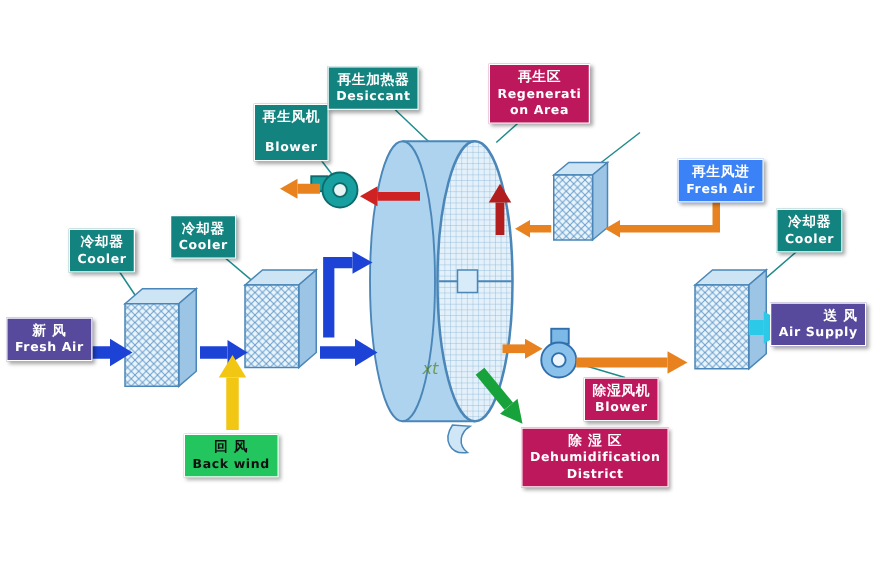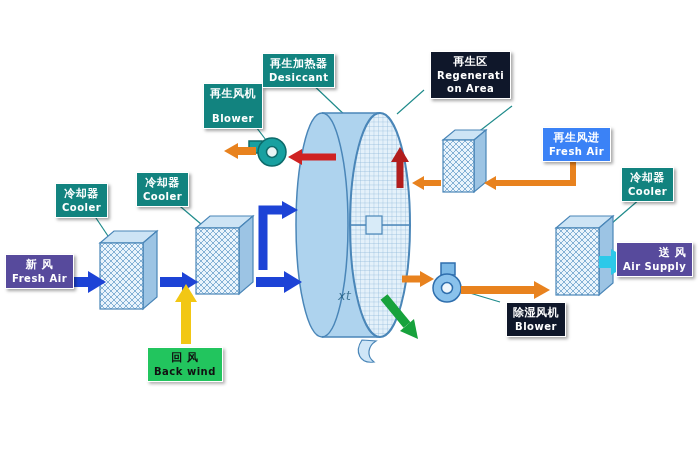--- a/index.html
+++ b/index.html
@@ -6,26 +6,26 @@
   .stage{position:relative;width:700px;height:451px;background:#fff;overflow:hidden;
          font-family:"DejaVu Sans","Liberation Sans",sans-serif;}
   .stage svg{position:absolute;left:0;top:0;z-index:1;}
   .label{position:absolute;z-index:3;display:flex;flex-direction:column;align-items:center;
          justify-content:center;padding:3px 6px;border:1px solid #fff;
          box-shadow:2px 2px 3px rgba(0,0,0,.35);
          font-weight:bold;font-size:10px;color:#fff;text-align:center;line-height:1.3;
          letter-spacing:.5px;white-space:nowrap;}
   .label .zh{font-size:11px;}
   .teal{background:#12837f;}
-  .green{background:#0f172a;margin-left:39px;}
+  .green{background:#be185d;}
   .purple{background:#574a9c;}
   .orange-bg{background:#e8821e;}
   .yellow-bg{background:#22c55e;color:#111;box-shadow:2px 2px 3px rgba(0,0,0,.3);}
   .navy{background:#3b82f6;}
-  .watermark{position:absolute;left:338px;top:288px;z-index:2;color:#0c4a6e;opacity:.65;
+  .watermark{position:absolute;left:338px;top:288px;z-index:2;color:#4d7c0f;opacity:.65;
              font-size:13px;font-style:italic;}
 </style>
 </head>
 <body>
 
 <div class="stage">
 
   <svg width="700" height="451" viewBox="0 0 700 451">
     <defs>
       <pattern id="hatch" width="6" height="6" patternUnits="userSpaceOnUse">
@@ -197,14 +197,19 @@
   <div class="label yellow-bg" style="left:147px;top:347px;">
     <span class="zh">回  风</span>
     <span>Back wind</span>
   </div>
 
   <div class="label green" style="left:467px;top:302px;">
     <span class="zh">除湿风机</span>
     <span>Blower</span>
   </div>
 
+  <div class="label green" style="left:417px;top:342px;">
+    <span class="zh">除 湿 区</span>
+    <span>Dehumidification</span>
+    <span>District</span>
+  </div>
 
 </div>
 
 </body></html>

